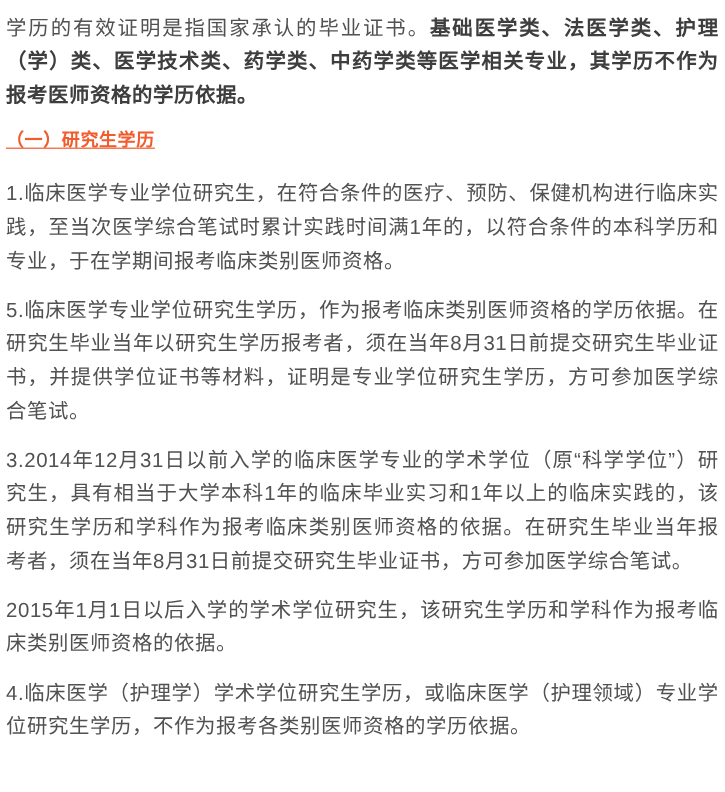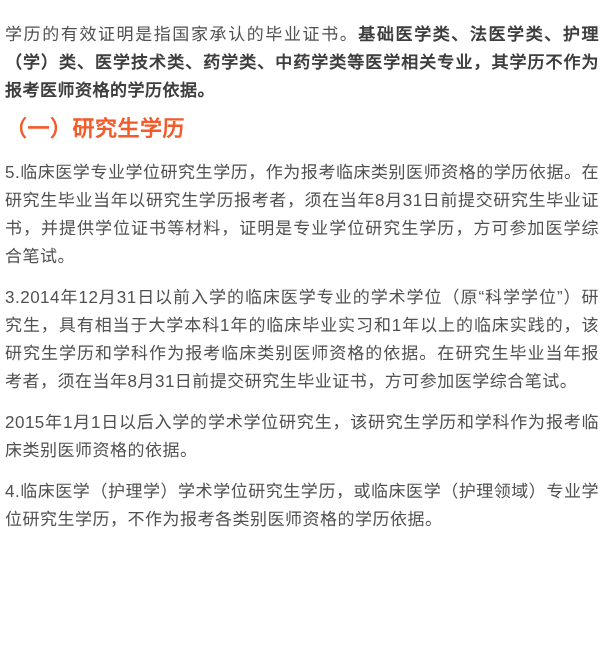--- a/index.html
+++ b/index.html
@@ -20,44 +20,46 @@
     font-size: 17px;
     line-height: 28px;
     letter-spacing: 0.5px;
     color: #515151;
     text-align: justify;
   }
   .article p {
     margin: 13px 0 0 0;
   }
   .article p.intro-paragraph {
-    margin-top: 15px;
+    margin-top: 4px;
   }
   .intro-paragraph .intro-bold {
     font-weight: bold;
     color: #3e3e3e;
   }
   .section-heading {
     margin: 10px 0 16px 0;
-    font-size: 22px;
+    font-size: 15px;
     line-height: 28px;
     font-weight: bold;
     color: #f25b2b;
     letter-spacing: 0.5px;
+    text-decoration: underline;
   }
 </style>
 </head>
 <body>
 
 <div class="article">
 
   <p class="intro-paragraph"><span class="intro-normal">学历的有效证明是指国家承认的毕业证书。</span><span class="intro-bold">基础医学类、法医学类、护理（学）类、医学技术类、药学类、中药学类等医学相关专业，其学历不作为报考医师资格的学历依据。</span></p>
 
   <h2 class="section-heading">（一）研究生学历</h2>
 
+  <p>1.临床医学专业学位研究生，在符合条件的医疗、预防、保健机构进行临床实践，至当次医学综合笔试时累计实践时间满1年的，以符合条件的本科学历和专业，于在学期间报考临床类别医师资格。</p>
 
 
   <p>5.临床医学专业学位研究生学历，作为报考临床类别医师资格的学历依据。在研究生毕业当年以研究生学历报考者，须在当年8月31日前提交研究生毕业证书，并提供学位证书等材料，证明是专业学位研究生学历，方可参加医学综合笔试。</p>
 
   <p>3.2014年12月31日以前入学的临床医学专业的学术学位（原“科学学位”）研究生，具有相当于大学本科1年的临床毕业实习和1年以上的临床实践的，该研究生学历和学科作为报考临床类别医师资格的依据。在研究生毕业当年报考者，须在当年8月31日前提交研究生毕业证书，方可参加医学综合笔试。</p>
 
   <p>2015年1月1日以后入学的学术学位研究生，该研究生学历和学科作为报考临床类别医师资格的依据。</p>
 
   <p>4.临床医学（护理学）学术学位研究生学历，或临床医学（护理领域）专业学位研究生学历，不作为报考各类别医师资格的学历依据。</p>
 

